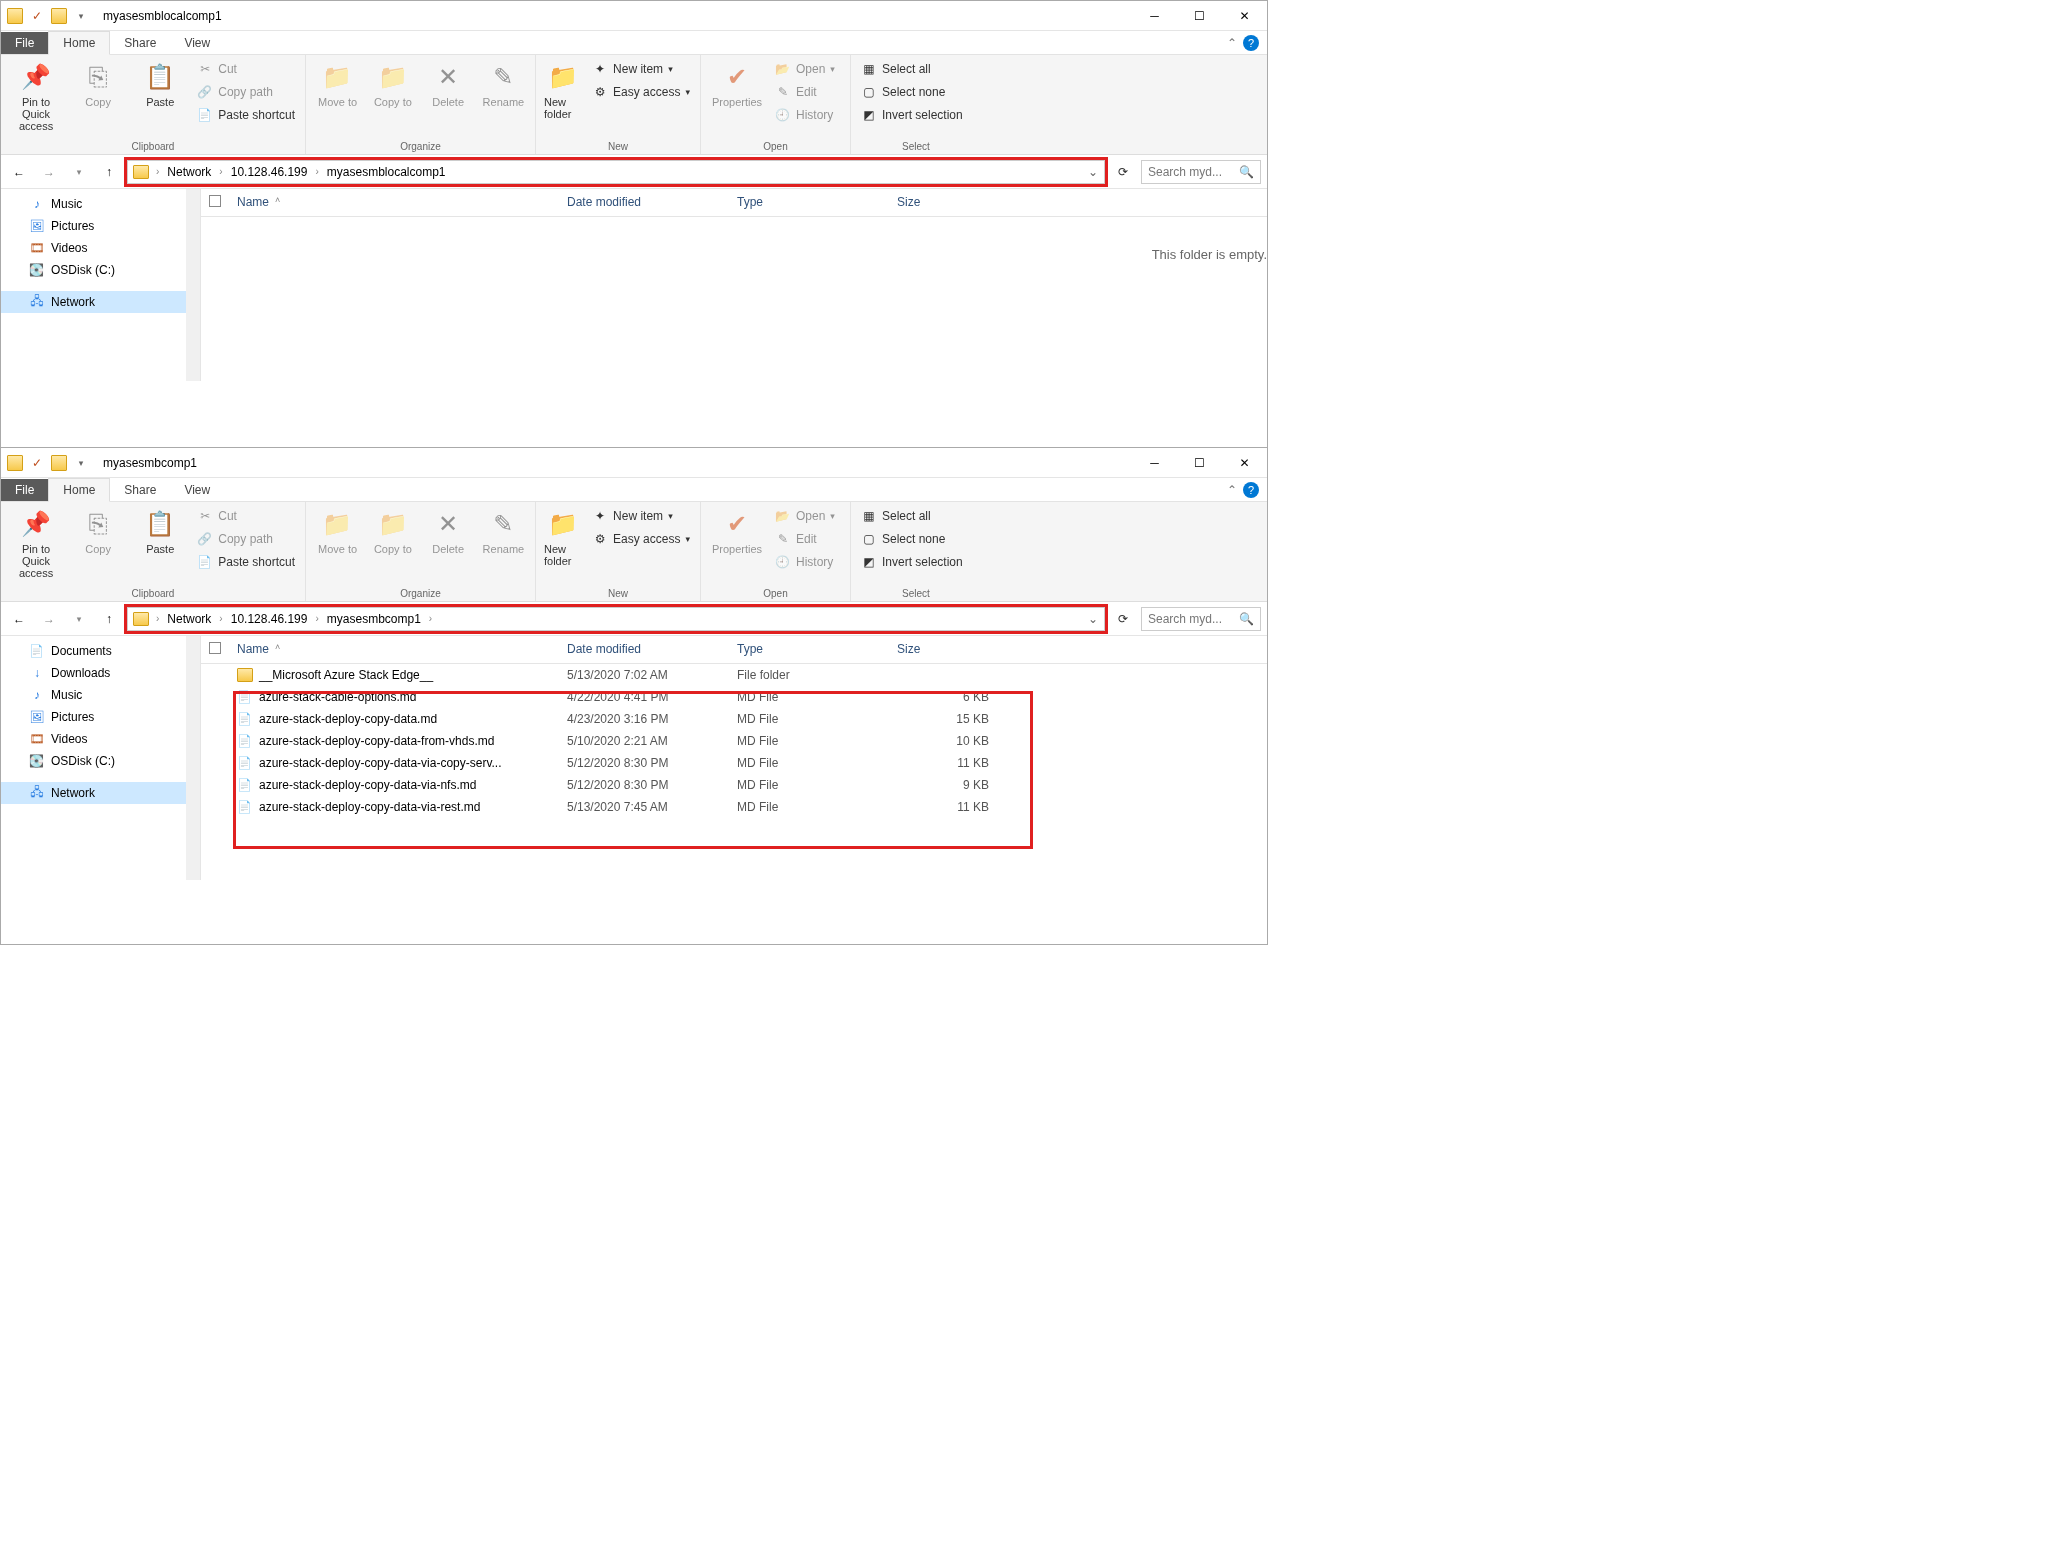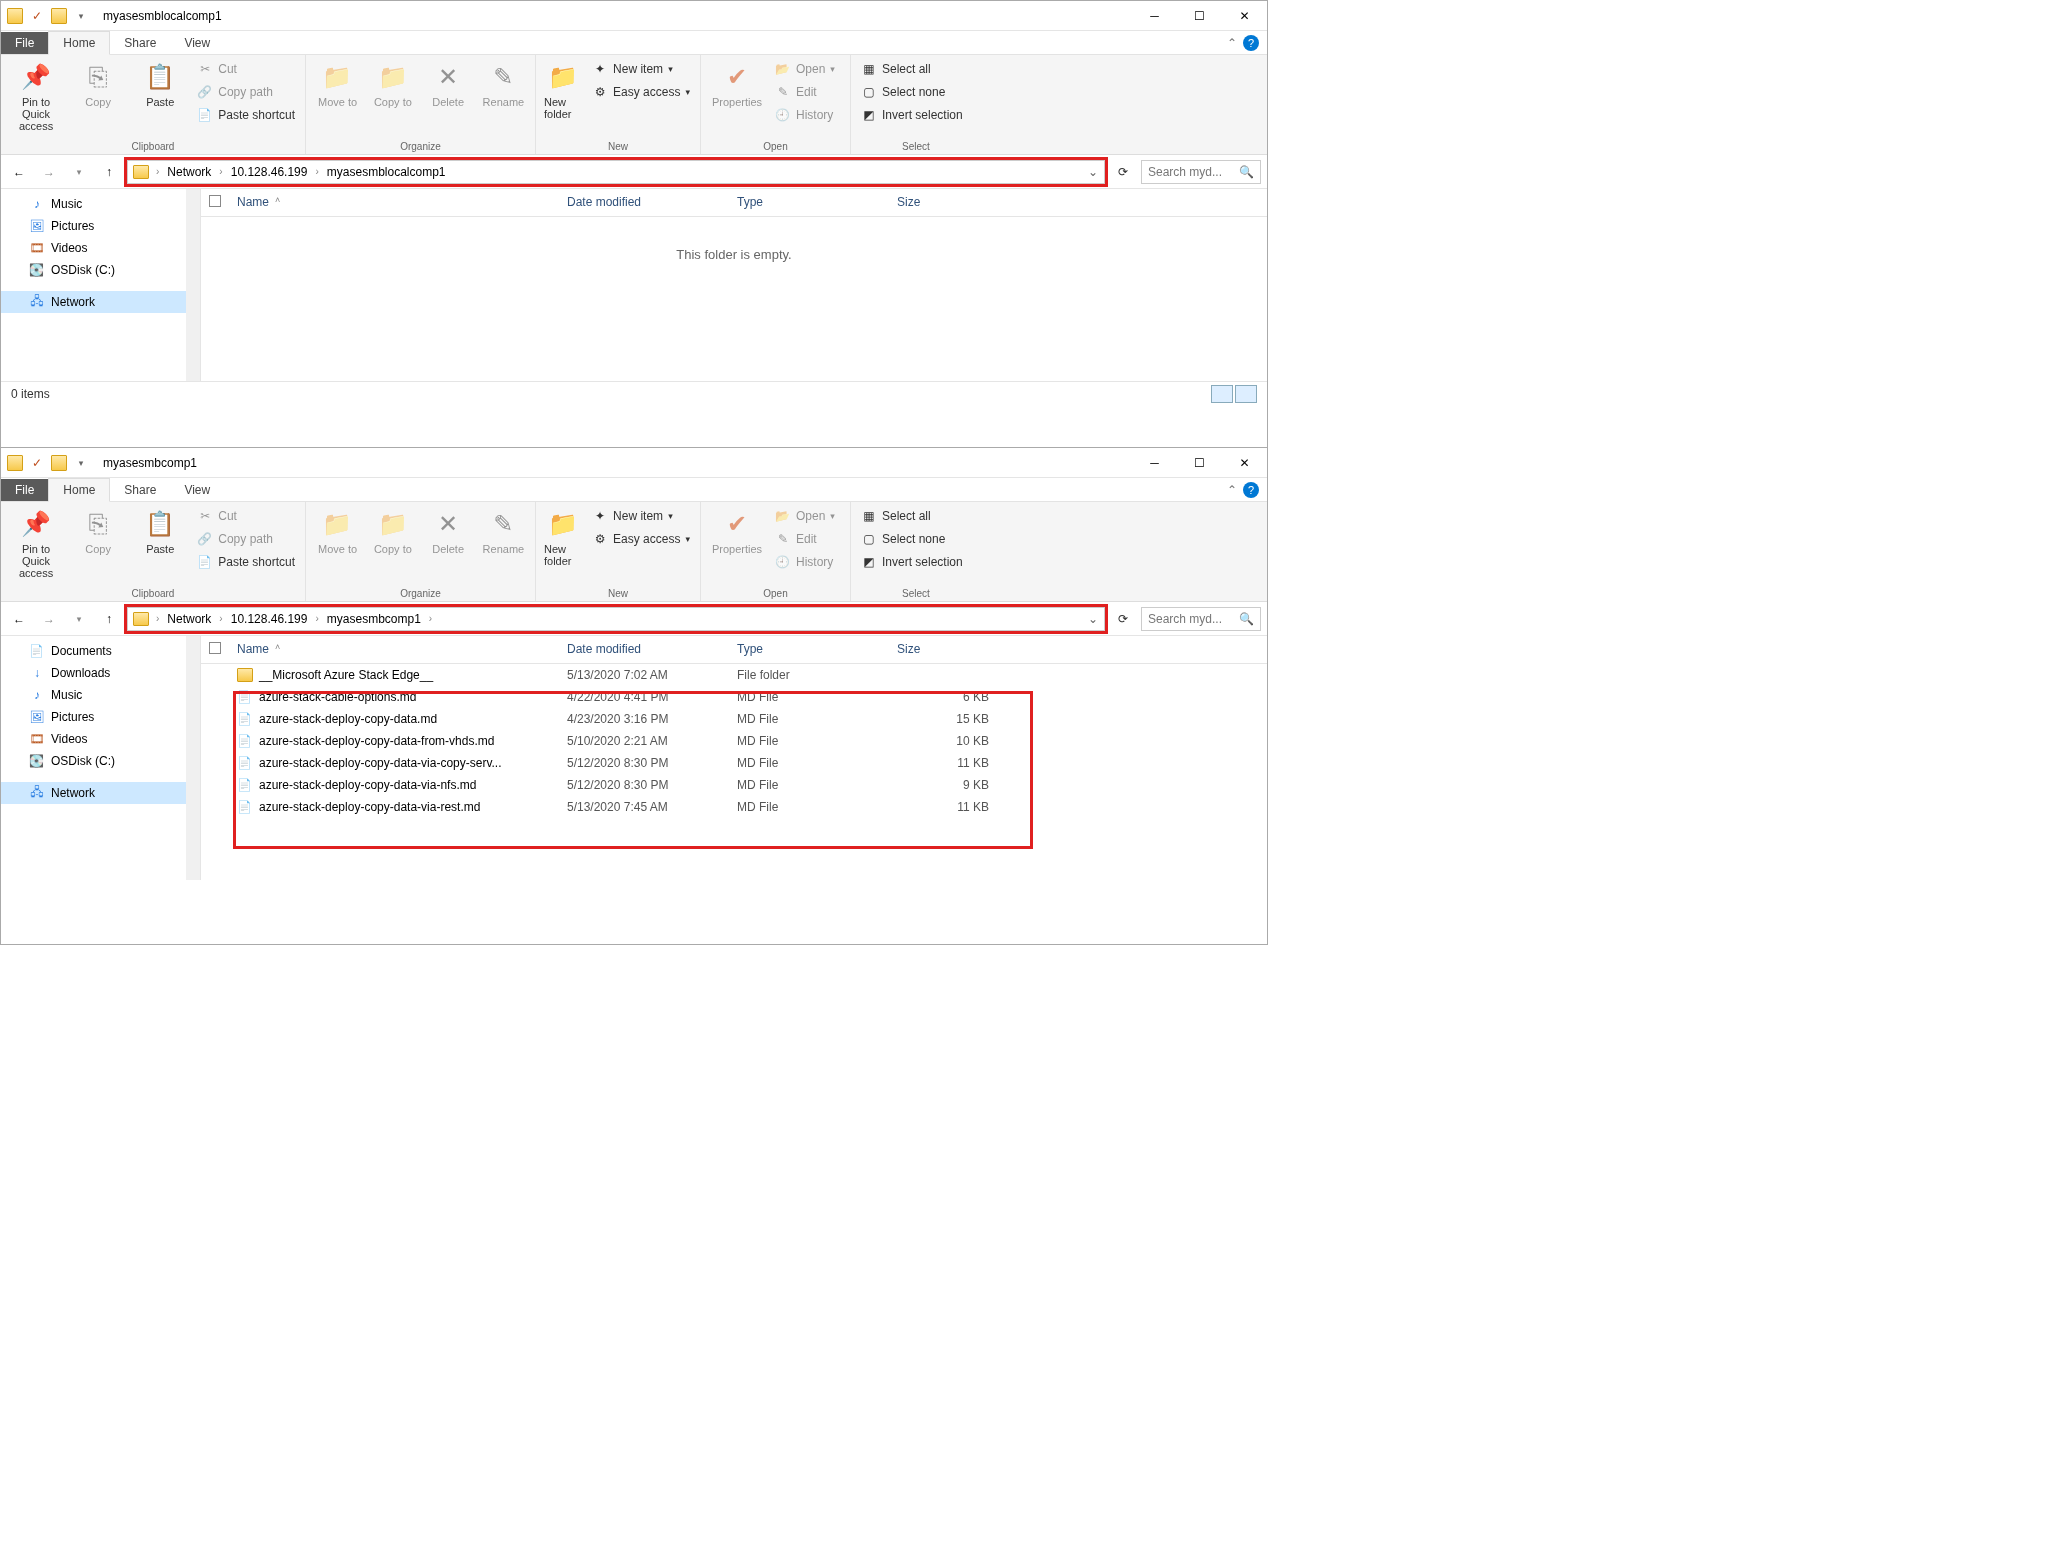--- a/index.html
+++ b/index.html
@@ -47,21 +47,21 @@
 .sidebar .sbitem.sel { background: #cde8ff; }
 .sidebar .sbitem .sbi { width: 16px; height: 16px; display: inline-flex; align-items: center; justify-content: center; }
 .sidebar .scrollbar { position: absolute; right: 0; top: 0; bottom: 0; width: 14px; background: #f0f0f0; }
 .filepane { flex: 1; position: relative; }
 .cols { display: flex; border-bottom: 1px solid #e5e5e5; padding: 6px 8px; color: #30517a; font-size: 12px; }
 .cols .cb { width: 28px; }
 .cols .cname { width: 330px; display: flex; gap: 6px; }
 .cols .cdate { width: 170px; }
 .cols .ctype { width: 160px; }
 .cols .csize { width: 100px; }
-.emptymsg { text-align: center; color: #666; padding: 30px 0; font-size: 13px; }
+.emptymsg { text-align: right; color: #666; padding: 30px 0; font-size: 13px; }
 .row { display: flex; align-items: center; padding: 3px 8px; font-size: 12px; }
 .row .cb { width: 28px; }
 .row .rname { width: 330px; display: flex; align-items: center; gap: 6px; }
 .row .rdate { width: 170px; color: #555; }
 .row .rtype { width: 160px; color: #555; }
 .row .rsize { width: 92px; color: #555; text-align: right; }
 .row .fi { width: 16px; height: 16px; display: inline-flex; align-items: center; justify-content: center; }
 .hlbox { position: absolute; border: 3px solid #e02020; pointer-events: none; }
 .status { border-top: 1px solid #e5e5e5; height: 24px; display: flex; align-items: center; padding: 0 10px; font-size: 12px; color: #333; }
 .status .viewbtns { margin-left: auto; display: flex; gap: 2px; }
@@ -283,27 +283,20 @@
             <span style="font-size:9px;color:#888">˄</span>
           </div>
         <div class="cdate">Date modified</div>
         <div class="ctype">Type</div>
         <div class="csize">Size</div>
       </div>
       <div class="emptymsg">This folder is empty.</div>
     </div>
   </div>
 
-  <div class="status">
-    <span>0 items</span>
-    <div class="viewbtns">
-      <div></div>
-      <div></div>
-    </div>
-  </div>
 </div>
 
 <div class="window" style="height:498px; margin-top:-1px">
   <div class="titlebar">
     <div class="qat">
       <span>
           <span class="folder-ico"></span>
         </span>
       <span style="color:#c05020">✓</span>
       <span>

